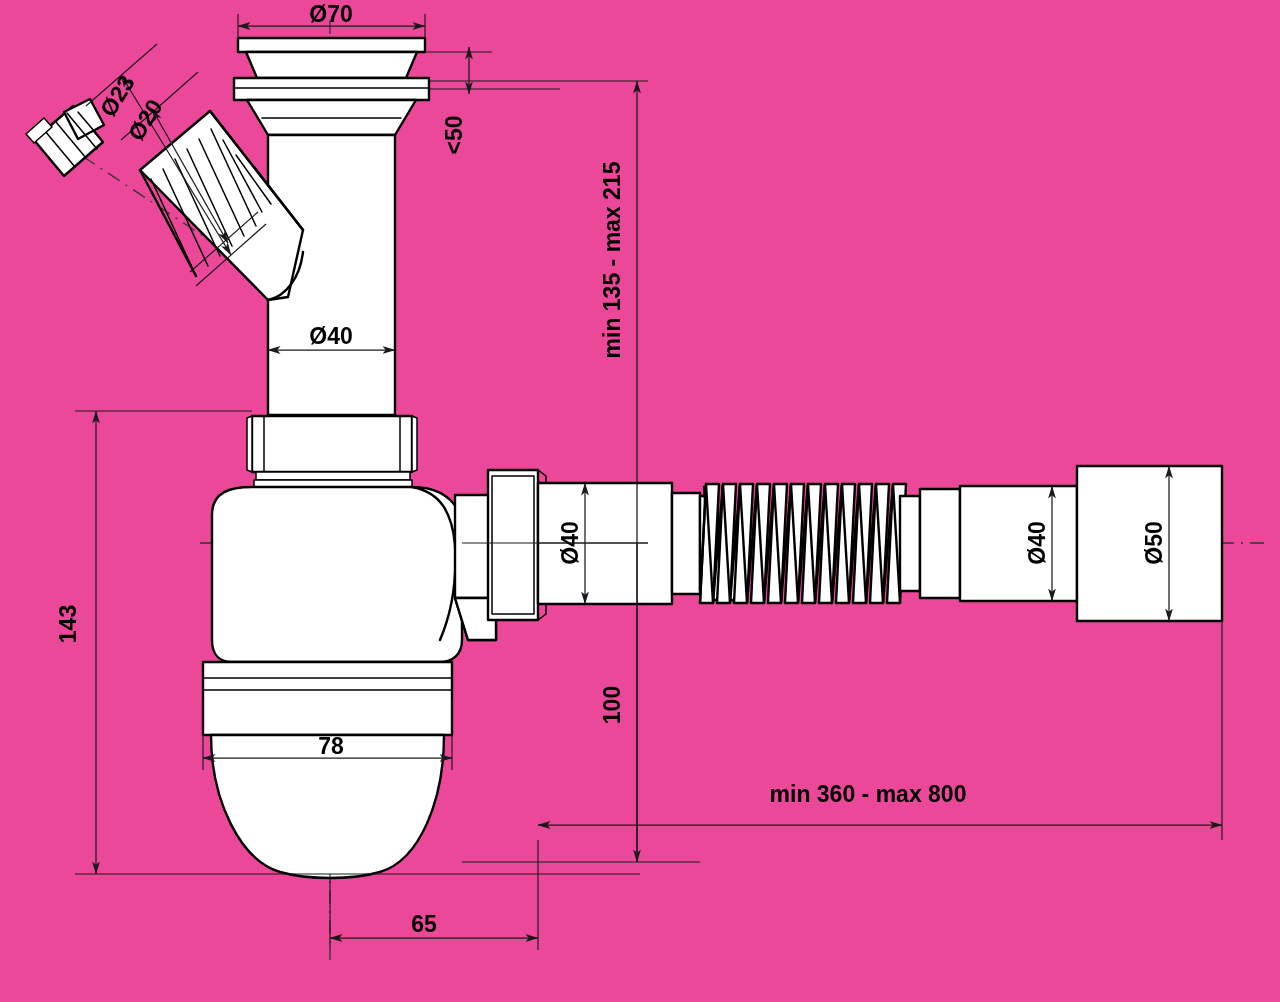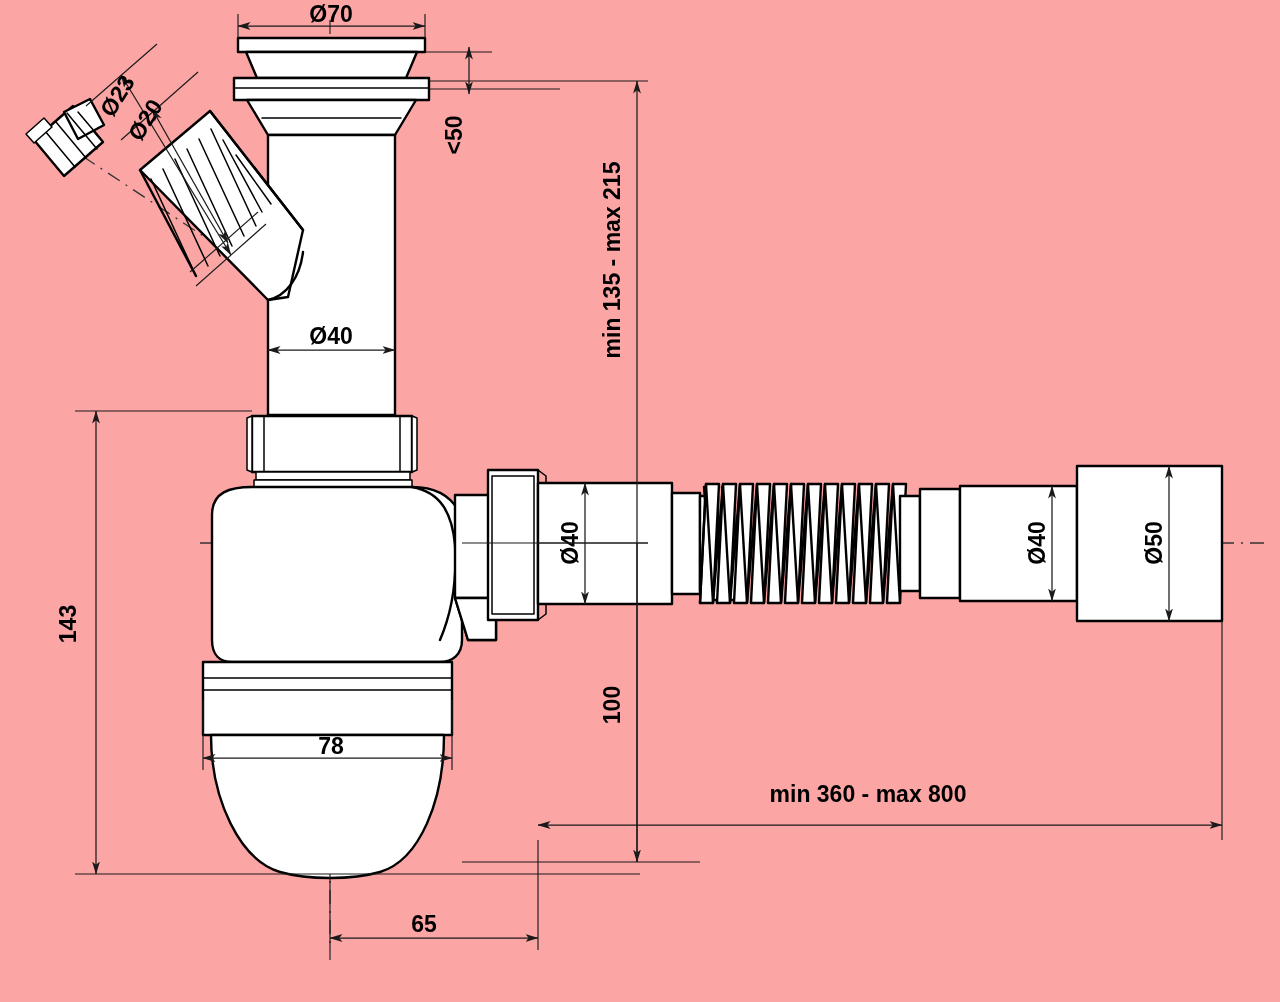--- a/index.html
+++ b/index.html
@@ -8,21 +8,21 @@
     padding: 0;
     background: #ffffff;
   }
   body {
     font-family: "Liberation Sans", sans-serif;
   }
   #drawing-root {
     position: relative;
     width: 1280px;
     height: 1002px;
-    background: #fca5a5;
+    background: #ec4899;
     overflow: hidden;
   }
   svg#tech-drawing {
     display: block;
     width: 1280px;
     height: 1002px;
   }
   .part-line {
     fill: none;
     stroke: #000000;

